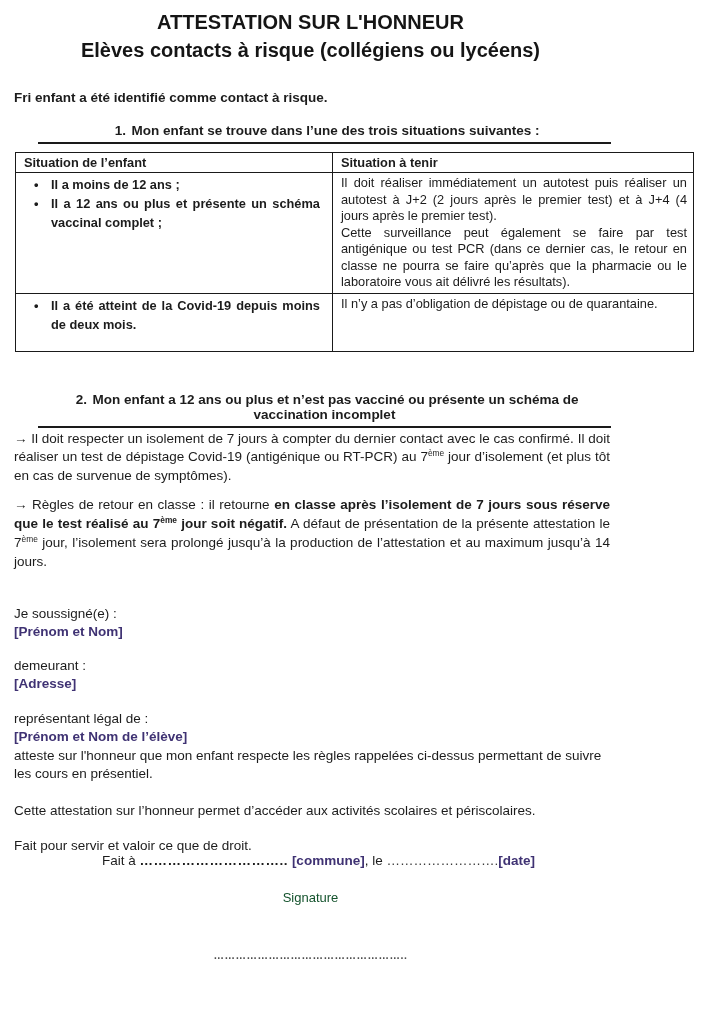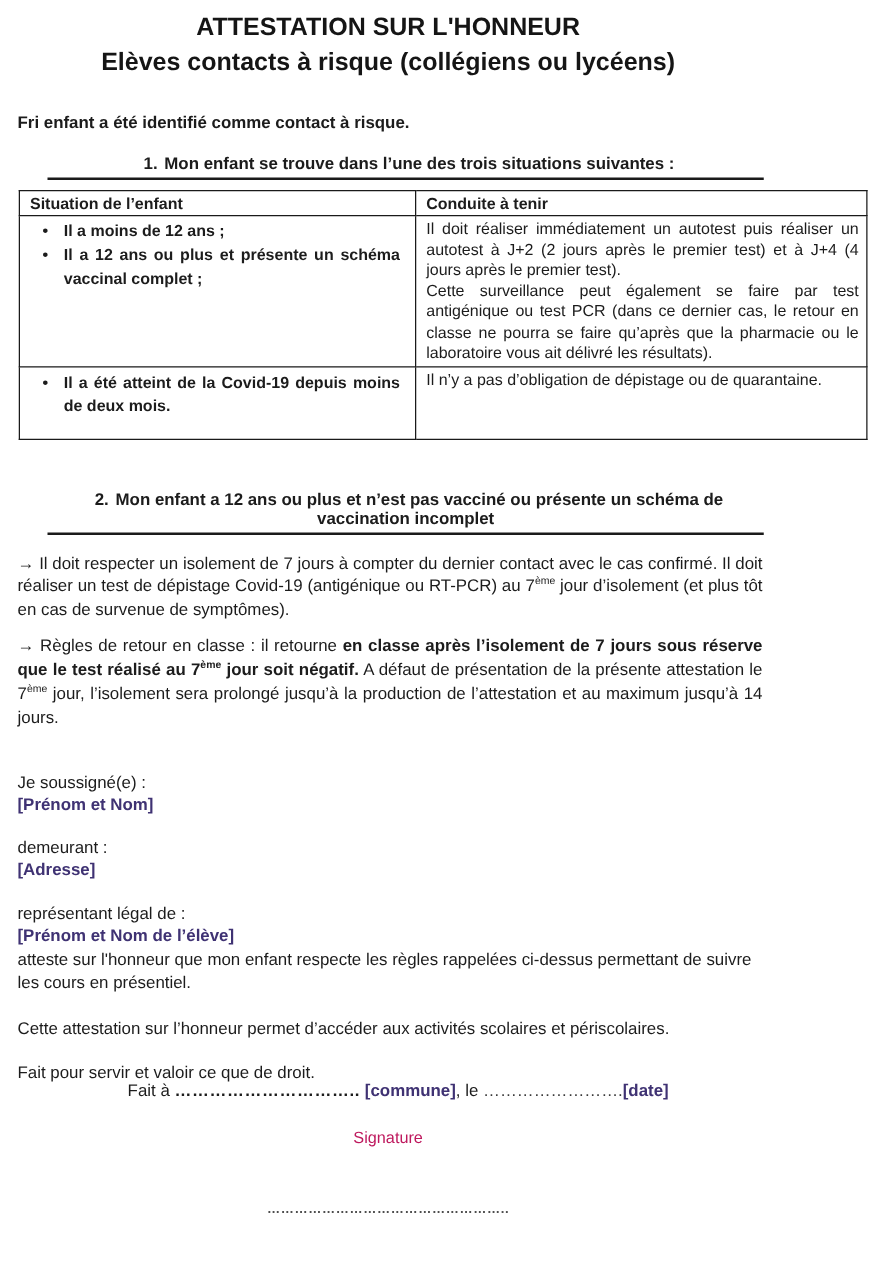--- a/index.html
+++ b/index.html
@@ -49,37 +49,37 @@
   .bullet-item .glyph { width: 27px; flex: 0 0 27px; text-align: left; padding-left: 10px; }
   .bullet-item .b-text { flex: 1; padding-right: 6px; }
   td.cell-conduite { line-height: 1.29; text-align: justify; padding-right: 5px; }
   td.cell-conduite p { margin: 0; }
   tr.row-short td { height: 58px; }
 
   
   .rule-bold { margin: 6px 10px 0 14px; font-weight: bold; }
 
   
-  .para { margin: 14px 11px 0 14px; text-align: justify; line-height: 1.4; }
+  .para { margin: 2px 11px 0 14px; text-align: justify; line-height: 1.4; }
   .para.tight { margin-top: 10px; }
   sup { font-size: 0.62em; vertical-align: super; line-height: 0; }
 
   
   .decl { margin: 0 11px 0 14px; line-height: 1.35; }
   .decl.first { margin-top: 33px; }
   .decl.gap { margin-top: 16px; }
   .placeholder { color: #3f3273; font-weight: bold; }
   .attest-text { margin-top: 1px; }
   .standalone { margin: 20px 11px 0 14px; }
 
   
   .fait-line { margin-top: 0; text-align: center; padding-left: 16px; }
   .fait-line .dots-bold { font-weight: bold; letter-spacing: 0.5px; }
   .fait-line .dots-light { color: #3a3a3a; }
-  .signature-label { margin-top: 22px; text-align: center; color: #be185d; font-size: 13px; }
+  .signature-label { margin-top: 22px; text-align: center; color: #14532d; font-size: 13px; }
   .dotted-line { margin-top: 44px; text-align: center; color: #4d4d4d; font-size: 10.5px; font-weight: bold; letter-spacing: 0.5px; }
   .name-line { margin-top: 2px; text-align: center; font-size: 14.5px; }
 </style>
 </head>
 <body>
 
 <div class="page">
 
   <div class="doc-title">
     <div>ATTESTATION SUR L'HONNEUR</div>
@@ -89,21 +89,21 @@
   <p class="intro">Fri enfant a été identifié comme contact à risque.</p>
 
   <div class="num-heading">
     <span class="num">1.</span><span>Mon enfant se trouve dans l’une des trois situations suivantes :</span>
   </div>
 
   <table class="situations">
     <tbody>
         <tr>
       <th class="col-situation">Situation de l’enfant</th>
-      <th class="col-conduite">Conduite à tenir</th>
+      <th class="col-conduite">Situation à tenir</th>
     </tr>
     <tr>
       <td class="cell-situation">
         <div class="bullet-item">
           <span class="glyph">•</span>
           <span class="b-text">Il a moins de 12 ans ;</span>
         </div>
         <div class="bullet-item">
           <span class="glyph">•</span>
           <span class="b-text">Il a 12 ans ou plus et présente un schéma vaccinal complet ;</span>

